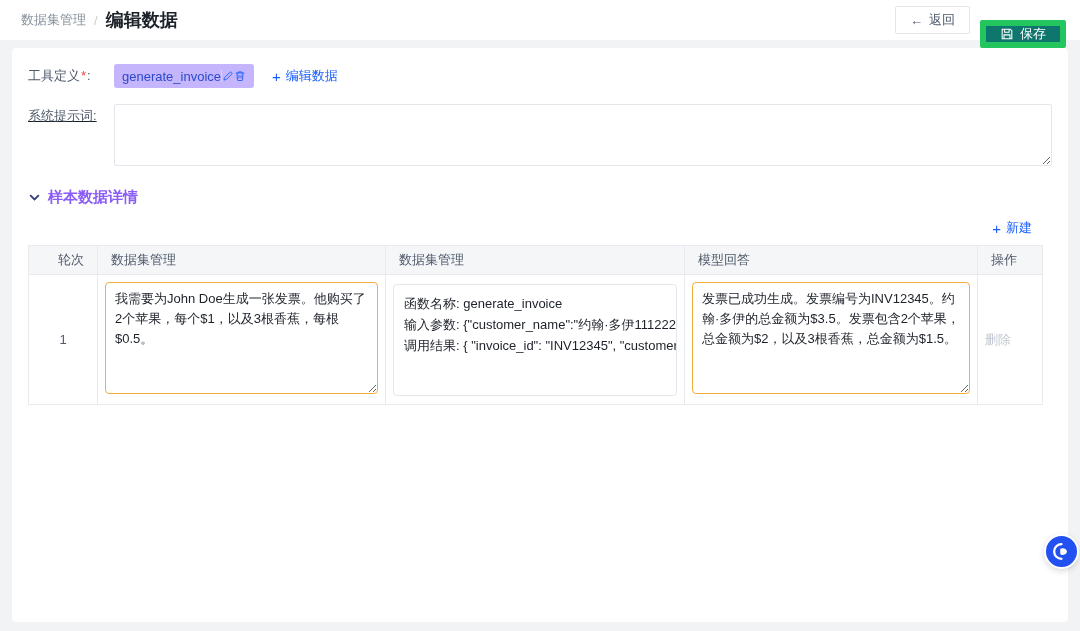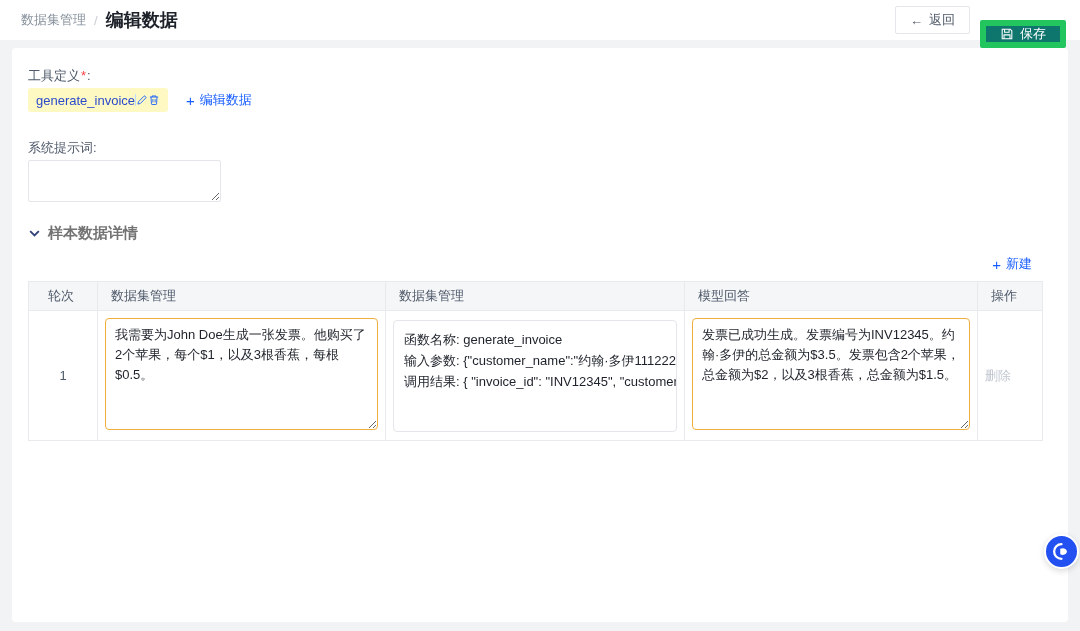--- a/index.html
+++ b/index.html
@@ -27,30 +27,30 @@
     font-family: inherit;
   }
   .btn-default { background: #fff; border: 1px solid #e5e6eb; color: #4e5969; }
   .btn-primary { background: #0f766e; border: 6px solid #22c55e; color: #fff; margin-top: 28px; }
   .btn .icon { display: inline-flex; align-items: center; }
   
   .card {
     margin: 8px 12px 0; background: #fff; border-radius: 4px;
     height: 574px; padding: 14px 16px; position: relative;
   }
-  .form-row { display: flex; align-items: flex-start; margin-top: 12px; flex-direction: column; }
+  .form-row { display: flex; align-items: flex-start; margin-top: 12px; }
   .form-row:first-child { margin-top: 2px; }
   .form-label {
     width: 76px; flex: none; color: #4e5969; font-size: 13px;
     line-height: 24px; margin-right: 10px; white-space: nowrap;
   }
   .required { color: #f53f3f; margin: 0 1px; }
   .tools-list { display: flex; align-items: center; flex-wrap: wrap; gap: 10px; }
   .tool-tag {
-    background: #fef9c3; border-radius: 3px; height: 24px; padding: 0 8px;
+    background: #c4b5fd; border-radius: 3px; height: 24px; padding: 0 8px;
     display: inline-flex; align-items: center; 
   }
   .tool-name { color: #2b4acb; font-size: 13px; }
   .tag-divider { width: 1px; height: 12px; background: #bedaff; }
   .tag-icon { color: #165dff; display: inline-flex; align-items: center; cursor: pointer; }
   .link-btn {
     background: none; border: none; color: #165dff; font-size: 13px;
     cursor: pointer; display: inline-flex; align-items: center; gap: 5px;
     font-family: inherit;
   }
@@ -59,33 +59,33 @@
     flex: 1; height: 62px; border: 1px solid #e5e6eb; border-radius: 2px;
     resize: both; font-family: inherit; font-size: 13px; padding: 5px 8px;
     color: #1d2129; outline: none; background: #fff;
   }
   
   .section-header {
     margin-top: 22px; display: flex; align-items: center; gap: 7px;
     cursor: pointer;
   }
   .section-header .chev { color: #33427a; display: inline-flex; }
-  .section-title { font-size: 15px; font-weight: 700; color: #737373; }
+  .section-title { font-size: 15px; font-weight: 700; color: #8b5cf6; }
   .new-row { display: flex; justify-content: flex-end; margin: 12px 20px 8px 0; }
   
   table.sample-table {
     width: 1014px; border-collapse: collapse; table-layout: fixed;
     margin-top: 2px;
   }
   .sample-table th, .sample-table td { border: 1px solid #e9eaee; }
   .sample-table th {
     background: #f5f6f8; color: #4e5969; font-weight: 400; font-size: 13px;
     text-align: left; padding: 5px 13px; height: 26px;
   }
-  .sample-table th.col-round { padding-left: 19px; }
+  .sample-table th.col-round { padding-left: 13px; text-align: right; }
   .sample-table td { padding: 7px; height: 126px; vertical-align: middle; background: #fff; }
   .td-round { text-align: center; color: #4e5969; }
   .cell-textarea {
     width: 100%; height: 112px; border: 1px solid #f2ae3c; border-radius: 4px;
     resize: both; font-family: inherit; font-size: 13px; line-height: 20px;
     padding: 6px 9px; color: #1d2129; outline: none; background: #fff;
   }
   .fn-card {
     width: 100%; height: 112px; border: 1px solid #e5e6eb; border-radius: 4px;
     display: flex; flex-direction: row; overflow: hidden; background: #fff;
@@ -165,21 +165,21 @@
 
 
 
       <button class="link-btn" style="margin-left:8px;">
         <span class="plus">+</span>
         <span>编辑数据</span>
       </button>
     </div>
   </div>
 
-  <div class="form-row" style="margin-top:24px;">
+  <div class="form-row" style="margin-top:16px;text-decoration:underline;">
     <div class="form-label">
       <span>系统提示词</span><span>:</span>
     </div>
     <textarea class="sys-textarea" style=""></textarea>
   </div>
 
   <div class="section-header">
     <span class="chev">
       <svg width="13" height="13" viewBox="0 0 12 12">
           <path d="M2 3.8l4 4 4-4" fill="none" stroke="currentColor" stroke-width="1.7"></path>

